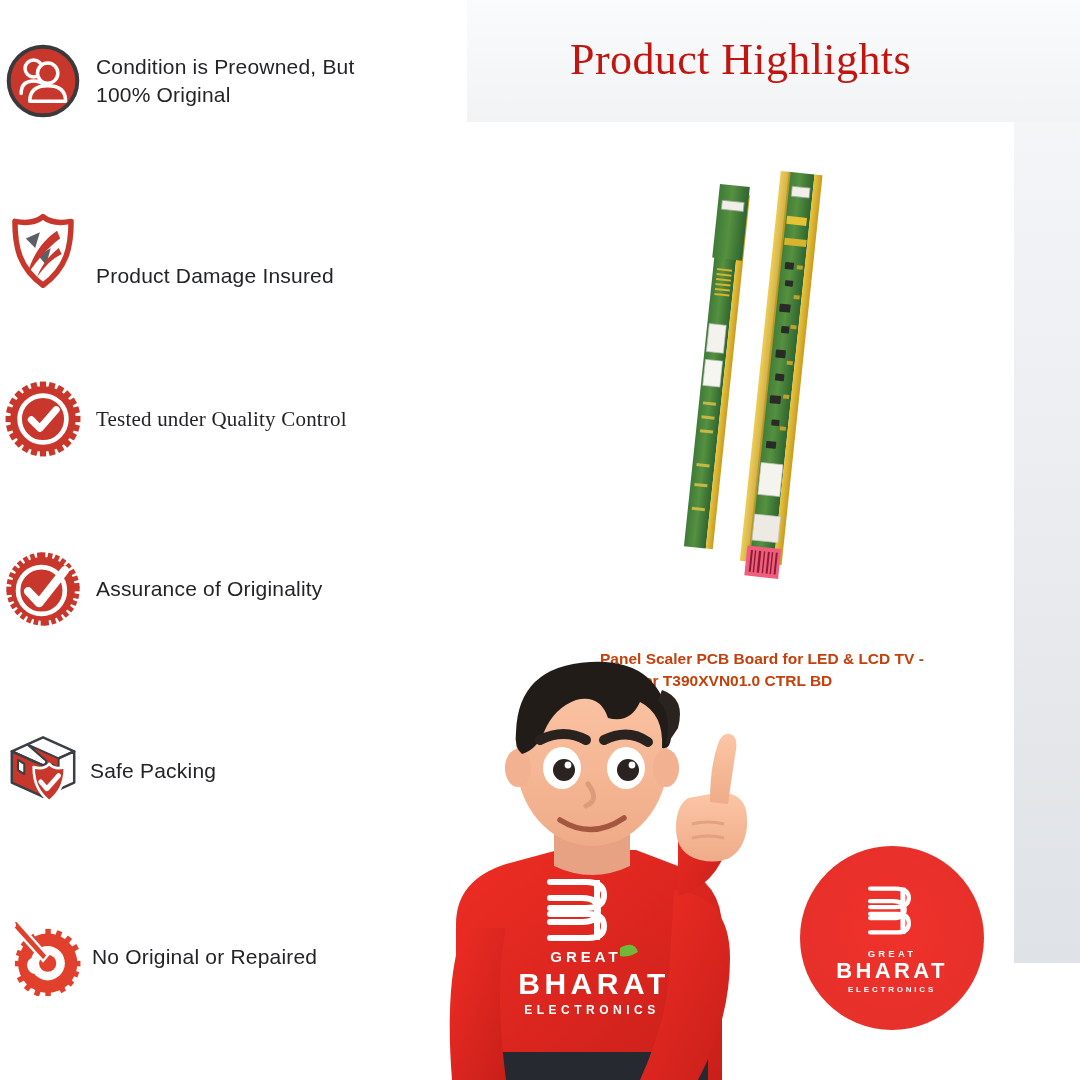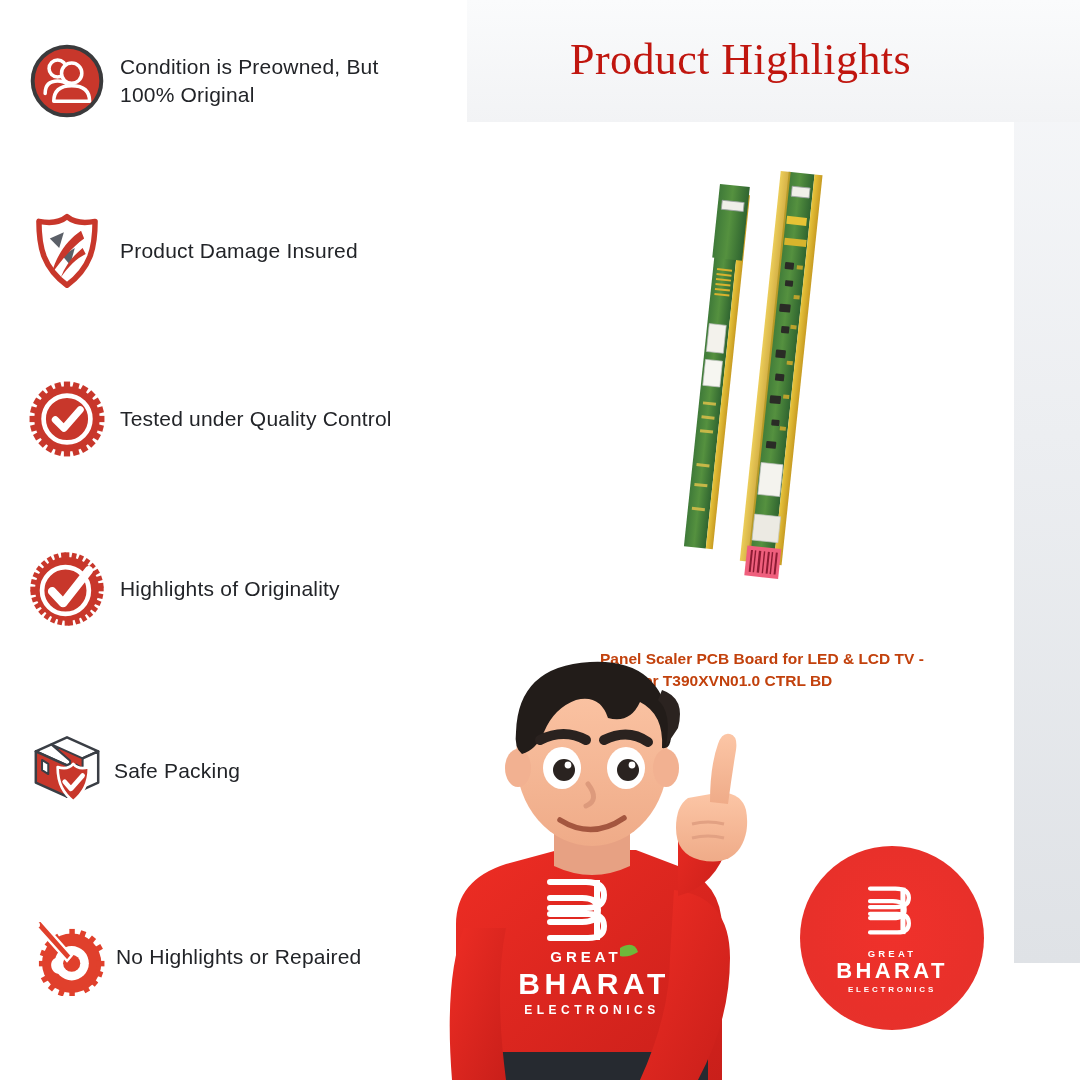--- a/index.html
+++ b/index.html
@@ -27,29 +27,29 @@
   .page-title{
     position:absolute; left:467px; top:34px; width:547px;
     text-align:center;
     font-family:"Liberation Serif", serif;
     font-size:44px; color:#c0160f; letter-spacing:0.4px;
   }
 
   
   .features{ position:absolute; left:0; top:0; width:460px; height:1080px; }
   .feature{
-    position:absolute; left:28px; display:flex; align-items:center; gap:14px;
+    position:absolute; left:4px; display:flex; align-items:center; gap:14px;
   }
   .feature .ico{ width:78px; height:78px; flex:0 0 78px; position:relative; }
   .feature .lbl{
     font-size:21px; color:#222428; line-height:1.35; letter-spacing:.2px;
   }
   .f0{ top:42px; }
-  .f1{ top:212px; }
-  .f2{ top:380px; }
+  .f1{ top:212px;align-items:flex-end; }
+  .f2{ top:380px;font-family:Liberation Serif, serif; }
   .f3{ top:550px; }
   .f4{ top:728px; }
   .f5{ top:918px; }
   .f4 .lbl{ margin-left:-6px;margin-top:8px; }
   .f5 .lbl{ margin-left:-4px; }
 
   
   .pcb-wrap{ position:absolute; left:640px; top:165px; width:230px; height:420px; }
 
   
@@ -220,21 +220,21 @@
                 <rect x="47" y="88" width="6" height="9"></rect>
                 <rect x="3" y="47" width="9" height="6"></rect>
                 <rect x="88" y="47" width="9" height="6"></rect>
               </g>
           </g>
         </g>
         <circle cx="48" cy="52" r="30" fill="none" stroke="#fff" stroke-width="6"></circle>
         <path d="M31 53 L45 68 L78 26" fill="none" stroke="#fff" stroke-width="11" stroke-linecap="round" stroke-linejoin="round"></path>
       </svg>
     </span>
-    <span class="lbl">Highlights of Originality</span>
+    <span class="lbl">Assurance of Originality</span>
   </div>
 
   <div class="feature f4">
     <span class="ico">
       <svg viewBox="0 0 100 100" width="78" height="78">
         <path d="M10 30 L50 12 L90 30 L50 48 Z" fill="#fff" stroke="#3a3e45" stroke-width="3.2" stroke-linejoin="round"></path>
         <path d="M10 30 L10 70 L50 88 L50 48 Z" fill="#C8372B" stroke="#3a3e45" stroke-width="3.2" stroke-linejoin="round"></path>
         <path d="M50 48 L50 88 L90 70 L90 30 Z" fill="#fff" stroke="#3a3e45" stroke-width="3.2" stroke-linejoin="round"></path>
         <path d="M30 21 L70 39 L70 52 L62 47 L54 55 L54 42 Z" fill="#C8372B" stroke="#3a3e45" stroke-width="2.6" stroke-linejoin="round"></path>
         <path d="M18 41 L18 54 L26 59 L26 46 Z" fill="#fff" stroke="#3a3e45" stroke-width="2.6" stroke-linejoin="round"></path>
@@ -275,21 +275,21 @@
               </g>
           </g>
         </g>
         <circle cx="56" cy="58" r="22" fill="#fff"></circle>
         <circle cx="56" cy="58" r="11" fill="#E0402C"></circle>
         <path d="M8 8 L16 3 L56 48 L50 55 Z" fill="#E0402C" stroke="#fff" stroke-width="3"></path>
         <circle cx="12" cy="9" r="3.4" fill="#fff"></circle>
         <path d="M44 52 C36 48 28 54 30 63 C32 72 43 74 49 68 L41 60 L46 54 Z" fill="#fff"></path>
       </svg>
     </span>
-    <span class="lbl">No Highlights or Repaired</span>
+    <span class="lbl">No Original or Repaired</span>
   </div>
 </div>
 
 <div class="pcb-wrap">
   <svg viewBox="0 0 230 420" width="230" height="420">
     <defs>
       <linearGradient id="pcbg" x1="0" y1="0" x2="1" y2="0">
         <stop offset="0%" stop-color="#3f7a39"></stop>
         <stop offset="45%" stop-color="#55913f"></stop>
         <stop offset="100%" stop-color="#2f6430"></stop>

